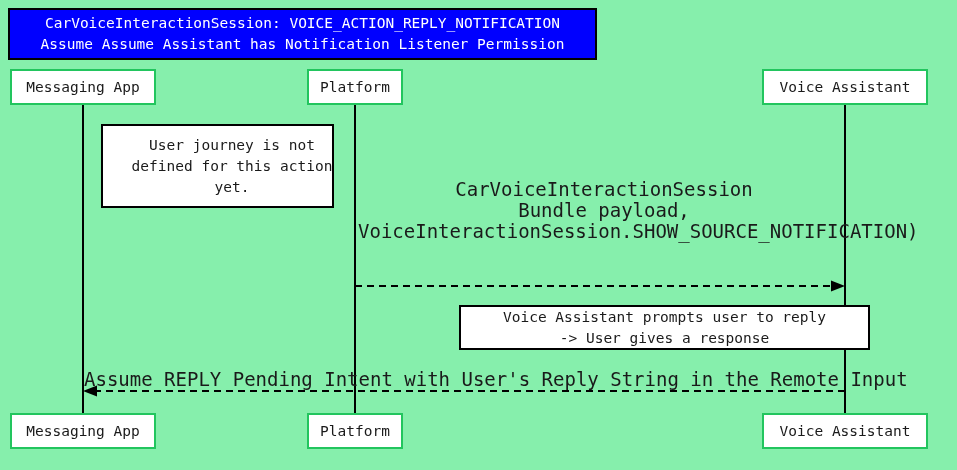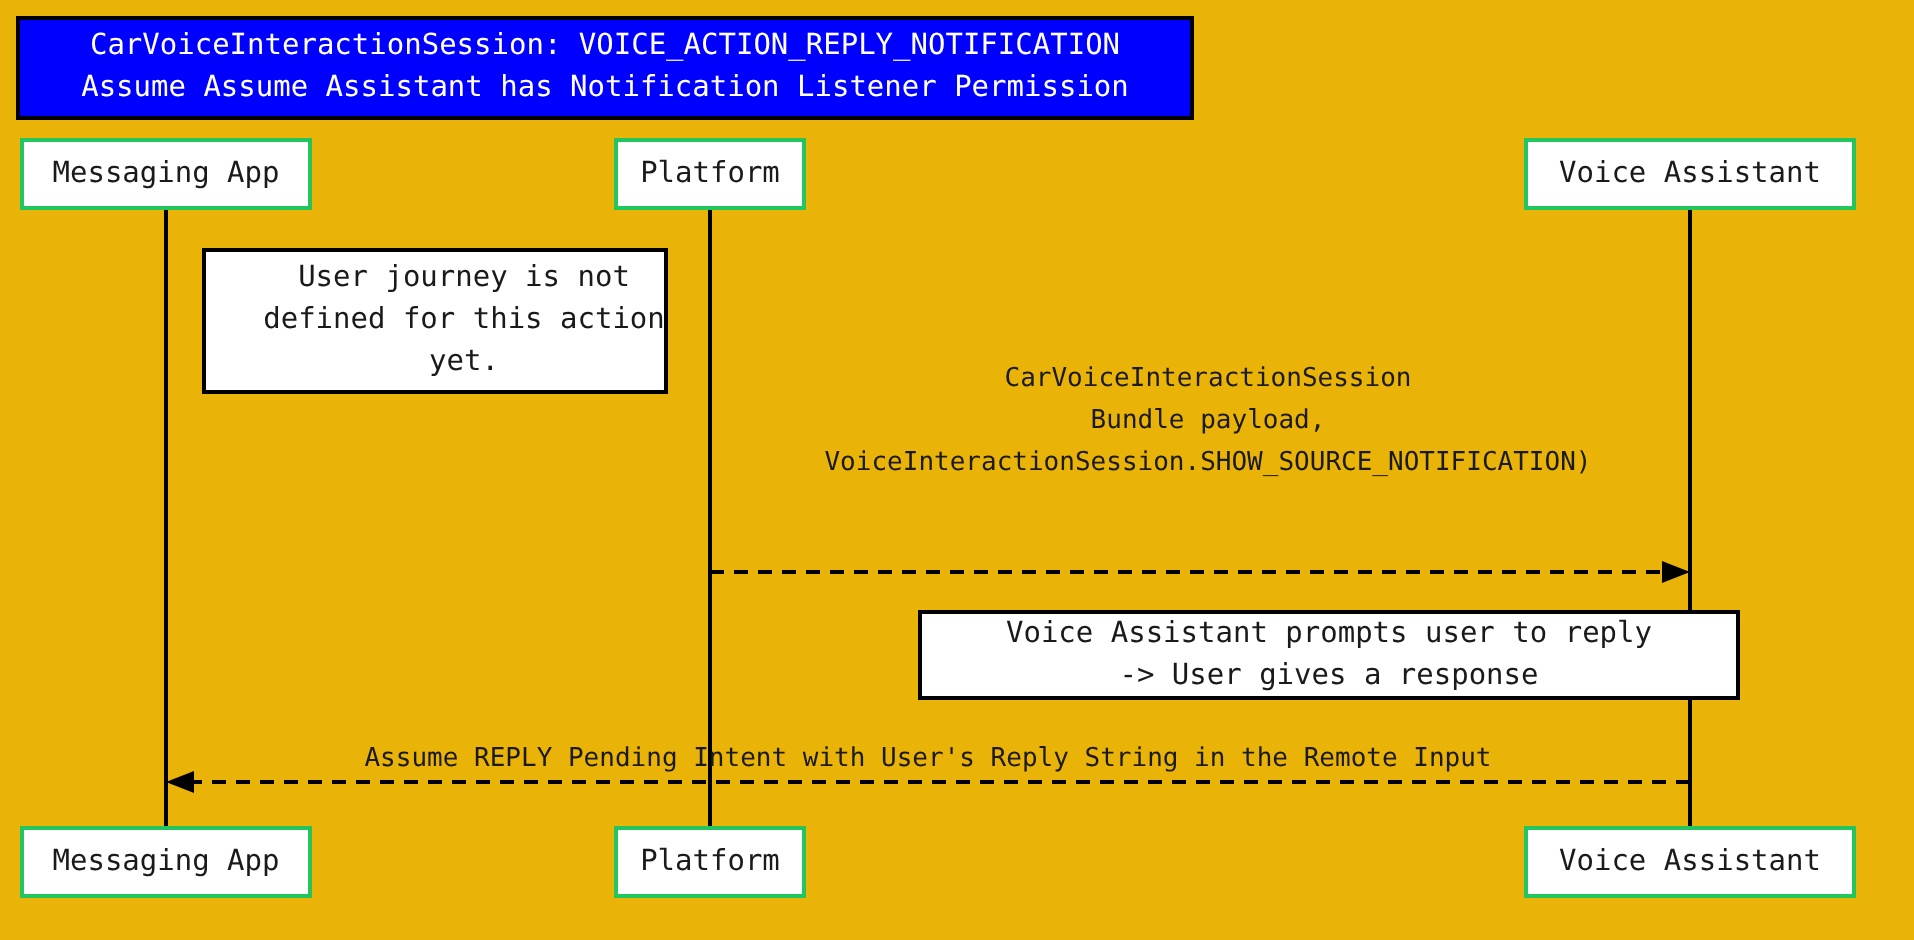--- a/index.html
+++ b/index.html
@@ -10,21 +10,21 @@
     width: 957px;
     height: 470px;
     background: #f8f8f8;
     font-family: "DejaVu Sans Mono", "Liberation Mono", monospace;
     overflow: hidden;
   }
   #canvas {
     position: relative;
     width: 957px;
     height: 470px;
-    background: #eab308;
+    background: #86efac;
   }
 
   
   .title-box {
     position: absolute;
     left: 8px;
     top: 8px;
     width: 589px;
     height: 52px;
     background: #0000ff;
@@ -89,21 +89,21 @@
     text-align: center;
   }
 
   
   .msg-text {
     position: absolute;
     text-align: center;
     z-index: 2;
   }
   .msg-line {
-    font-size: 13px;
+    font-size: 19px;
     line-height: 21px;
     color: #1a1a1a;
     white-space: pre;
   }
 
   
   .arrow-svg {
     position: absolute;
     z-index: 2;
     overflow: visible;
@@ -126,21 +126,21 @@
   <div class="participant" style="left:10px; top:69px; width:146px;">
     <span>Messaging App</span>
   </div>
   <div class="participant" style="left:307px; top:69px; width:96px;">
     <span>Platform</span>
   </div>
   <div class="participant" style="left:762px; top:69px; width:166px;">
     <span>Voice Assistant</span>
   </div>
 
-  <div class="note" style="left:101px; top:124px; width:233px; height:73px;padding-left:29px;">
+  <div class="note" style="left:101px; top:124px; width:233px; height:84px;padding-left:29px;">
     <div class="note-line">User journey is not</div>
     <div class="note-line">defined for this action</div>
     <div class="note-line">yet.</div>
   </div>
 
   <div class="msg-text" style="left:358px; top:179px; width:492px;">
     <div class="msg-line">CarVoiceInteractionSession</div>
     <div class="msg-line">Bundle payload,</div>
     <div class="msg-line">VoiceInteractionSession.SHOW_SOURCE_NOTIFICATION)</div>
   </div>

